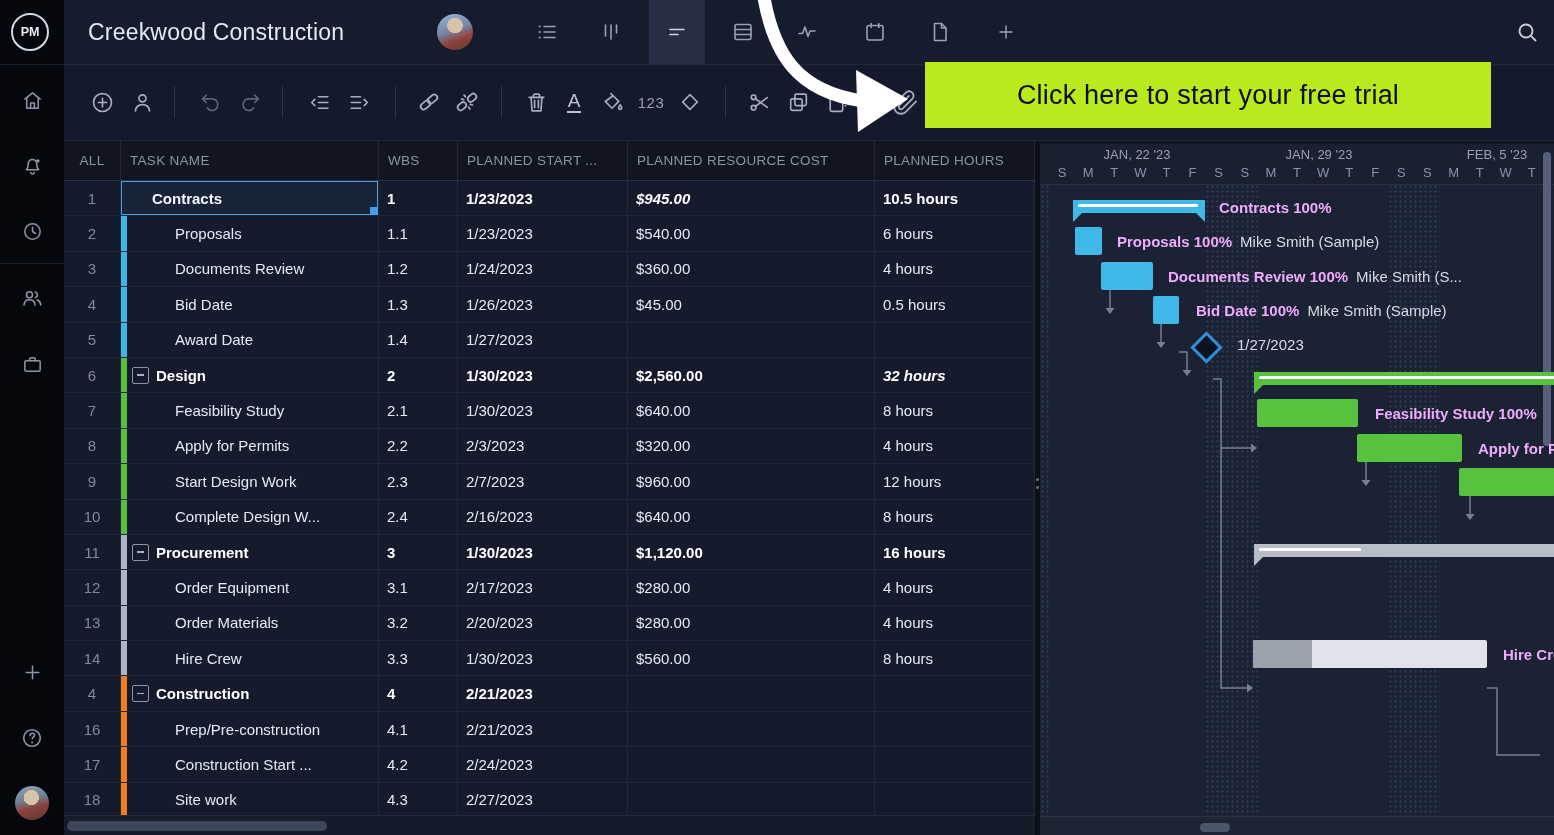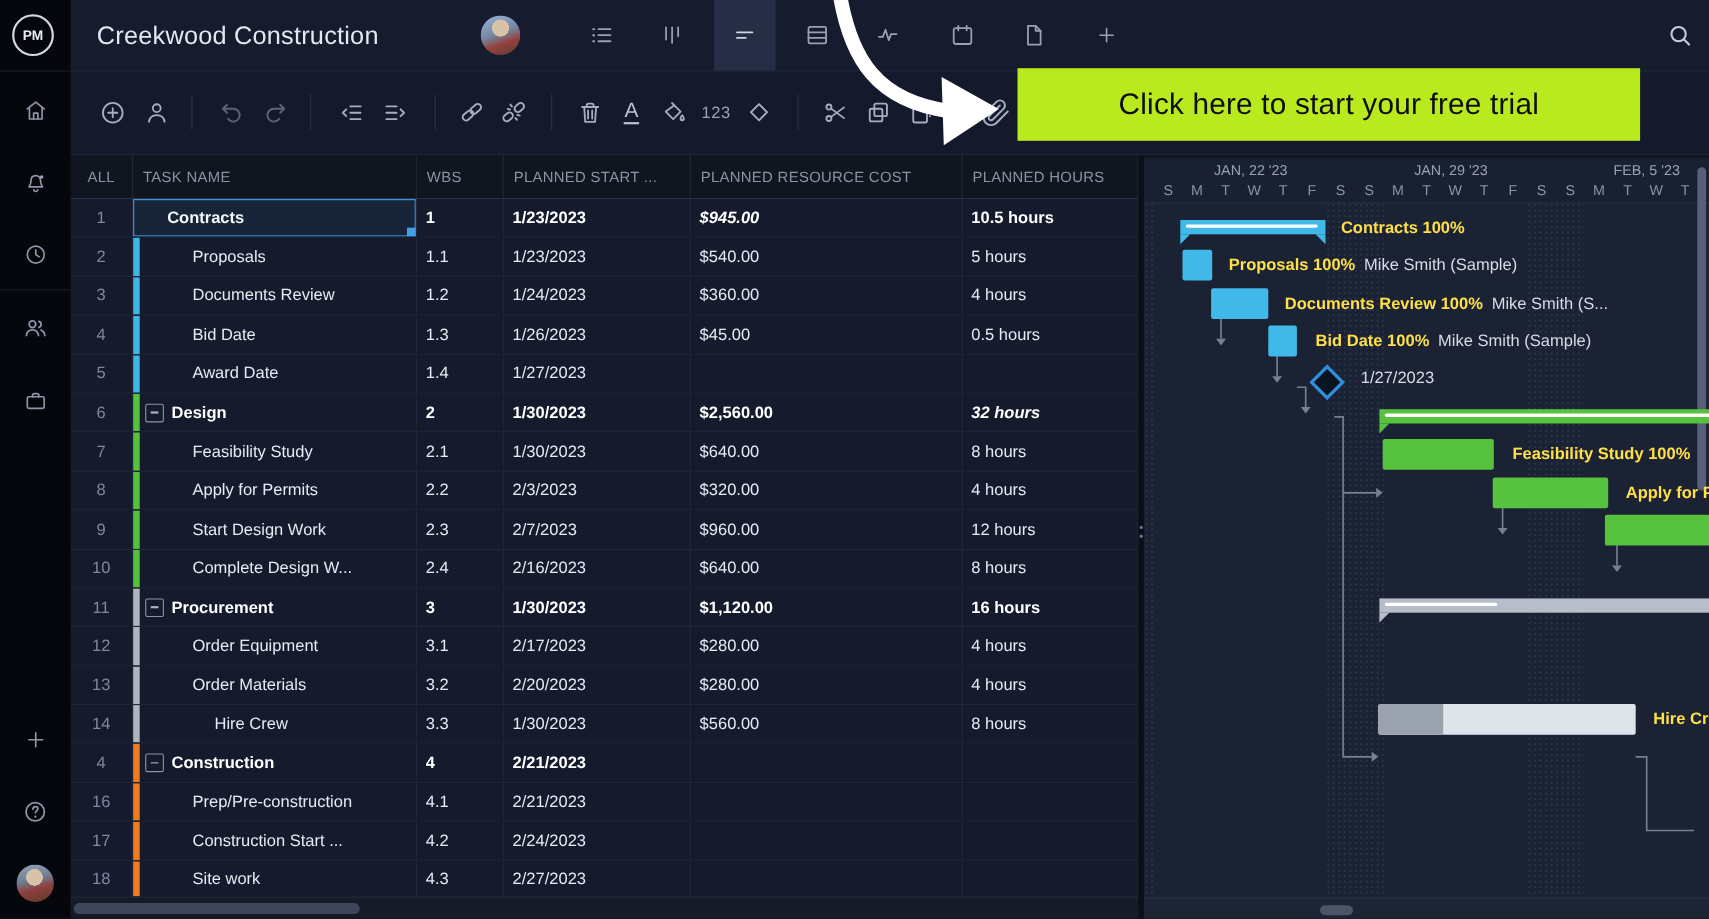--- a/index.html
+++ b/index.html
@@ -82,21 +82,21 @@
          background-image:radial-gradient(circle,#2b3550 1.1px,rgba(0,0,0,0) 1.2px);background-size:5px 5px}
   .g-task{position:absolute;height:28px;border-radius:2px;overflow:hidden}
   .g-task .prog{position:absolute;left:0;top:0;bottom:0}
   .g-sum{position:absolute;height:13px}
   .g-sum .pline{position:absolute;left:5px;top:4px;height:3px;background:#fff;border-radius:1.5px}
   .cap{position:absolute;top:100%;width:0;height:0}
   .cap.l{left:0;border-right:9px solid rgba(0,0,0,0)}
   .cap.r{right:0;border-left:9px solid rgba(0,0,0,0)}
   .g-mile{position:absolute;width:17px;height:17px;background:#0c1422;border:3px solid #2f8fd9;transform:rotate(45deg)}
   .g-label{position:absolute;transform:translateY(-50%);white-space:nowrap;font-size:15px;color:#d8dce4}
-  .g-label b{color:#fde047;margin-right:8px}
+  .g-label b{color:#f0abfc;margin-right:8px}
   #g-vscroll{position:absolute;right:3px;top:8px;width:8px;height:294px;border-radius:4px;background:#57607a}
   #g-bottom{position:absolute;left:0;top:672px;width:514px;height:23px;background:#1d2433;border-top:1px solid #2a3143}
   #g-bottom .thumb{position:absolute;left:160px;top:6px;width:30px;height:9px;border-radius:4.5px;background:#4c5468}
 </style>
 </head>
 <body>
 
 <div id="rail">
   <div id="logo">PM</div>
   <div class="sep" style="top:64px"></div>
@@ -480,21 +480,21 @@
       </div>
       <div class="trow">
         <div class="tcell cnum" style="width: 57px;">2</div>
         <div class="tcell" style="width: 258px; padding-left: 54px;">
           <span class="strip" style="background: rgb(61, 182, 229);"></span>
           <span>Proposals</span>
         </div>
         <div class="tcell" style="width: 79px;">1.1</div>
         <div class="tcell" style="width: 170px;">1/23/2023</div>
         <div class="tcell" style="width: 247px;">$540.00</div>
-        <div class="tcell" style="width: 160px;">5 hours</div>
+        <div class="tcell" style="width: 160px;">6 hours</div>
       </div>
       <div class="trow">
         <div class="tcell cnum" style="width: 57px;">3</div>
         <div class="tcell" style="width: 258px; padding-left: 54px;">
           <span class="strip" style="background: rgb(61, 182, 229);"></span>
           <span>Documents Review</span>
         </div>
         <div class="tcell" style="width: 79px;">1.2</div>
         <div class="tcell" style="width: 170px;">1/24/2023</div>
         <div class="tcell" style="width: 247px;">$360.00</div>
@@ -611,21 +611,21 @@
           <span class="strip" style="background: rgb(174, 181, 192);"></span>
           <span>Order Materials</span>
         </div>
         <div class="tcell" style="width: 79px;">3.2</div>
         <div class="tcell" style="width: 170px;">2/20/2023</div>
         <div class="tcell" style="width: 247px;">$280.00</div>
         <div class="tcell" style="width: 160px;">4 hours</div>
       </div>
       <div class="trow">
         <div class="tcell cnum" style="width: 57px;">14</div>
-        <div class="tcell" style="width: 258px; padding-left: 74px;">
+        <div class="tcell" style="width: 258px; padding-left: 54px;">
           <span class="strip" style="background: rgb(174, 181, 192);"></span>
           <span>Hire Crew</span>
         </div>
         <div class="tcell" style="width: 79px;">3.3</div>
         <div class="tcell" style="width: 170px;">1/30/2023</div>
         <div class="tcell" style="width: 247px;">$560.00</div>
         <div class="tcell" style="width: 160px;">8 hours</div>
       </div>
       <div class="trow parent">
         <div class="tcell cnum" style="width: 57px; font-weight: 400; color: rgb(127, 136, 160);">4</div>

